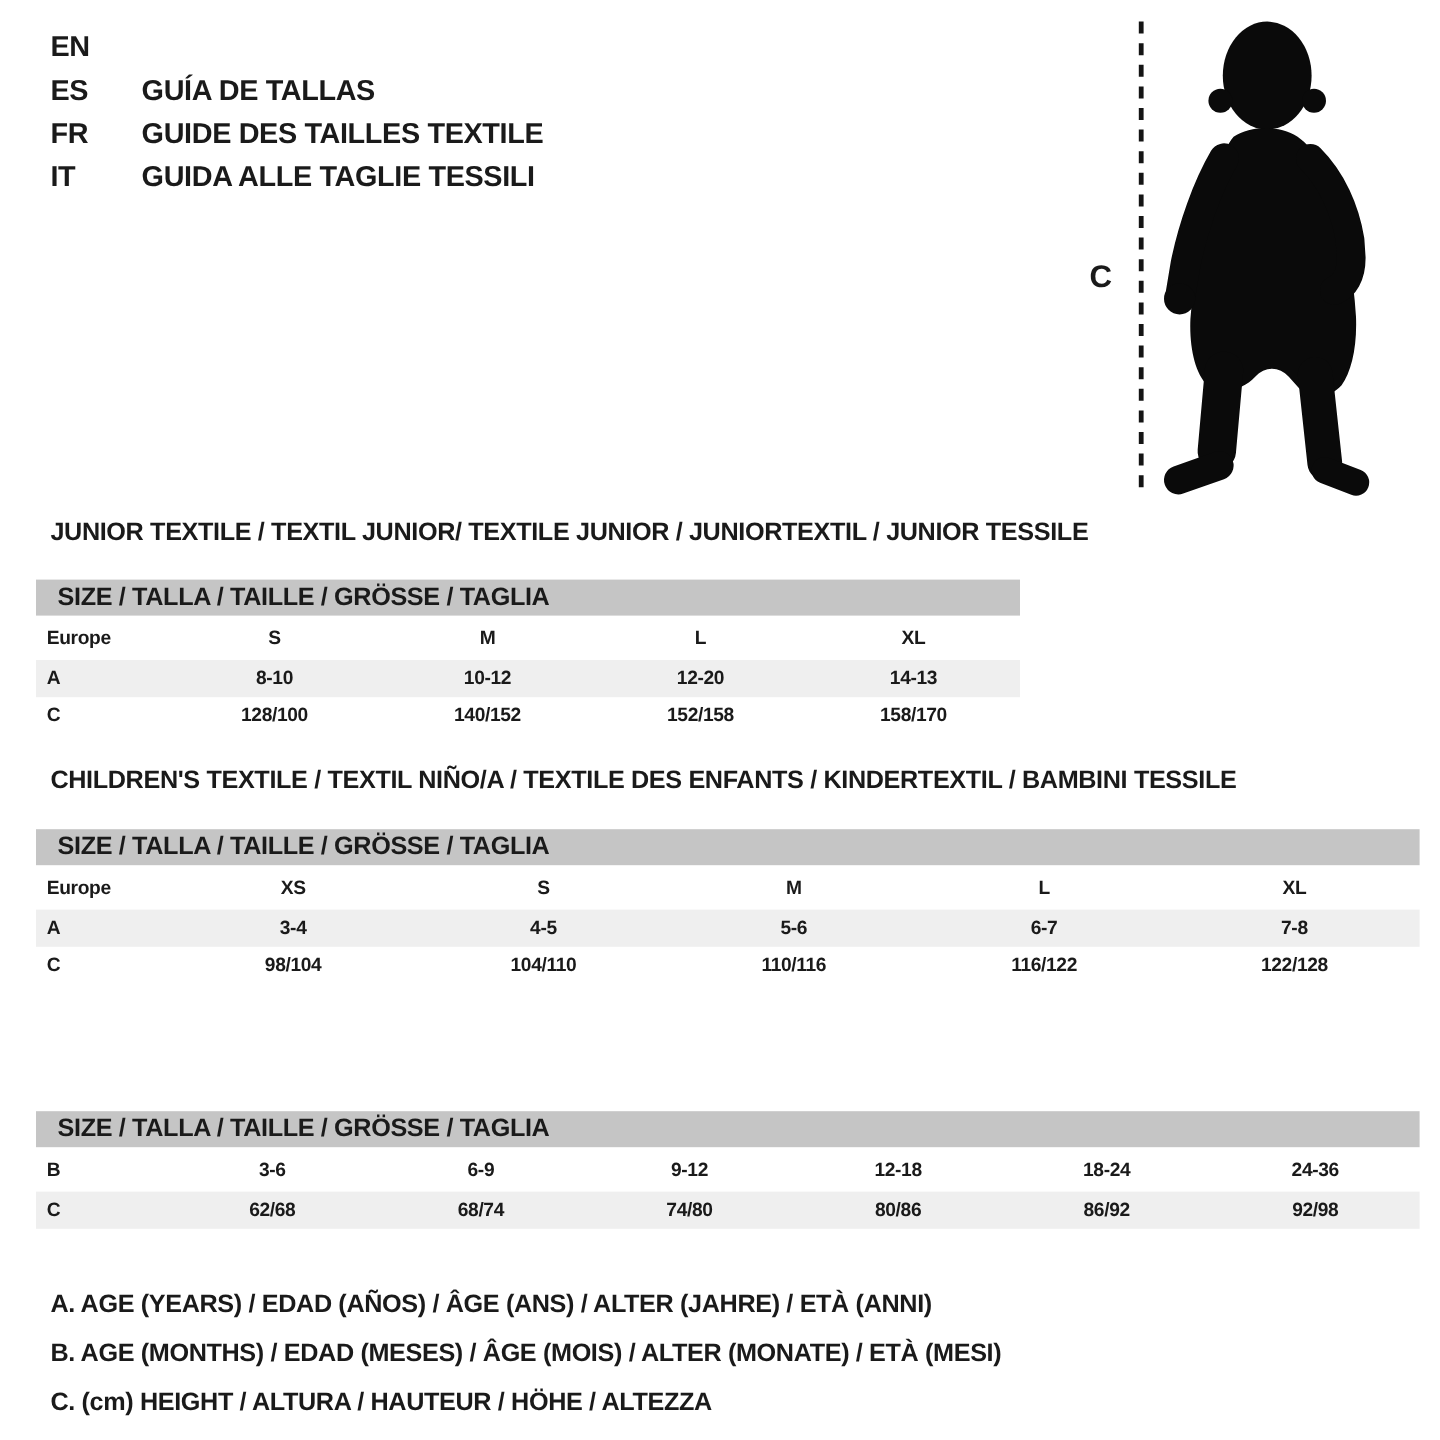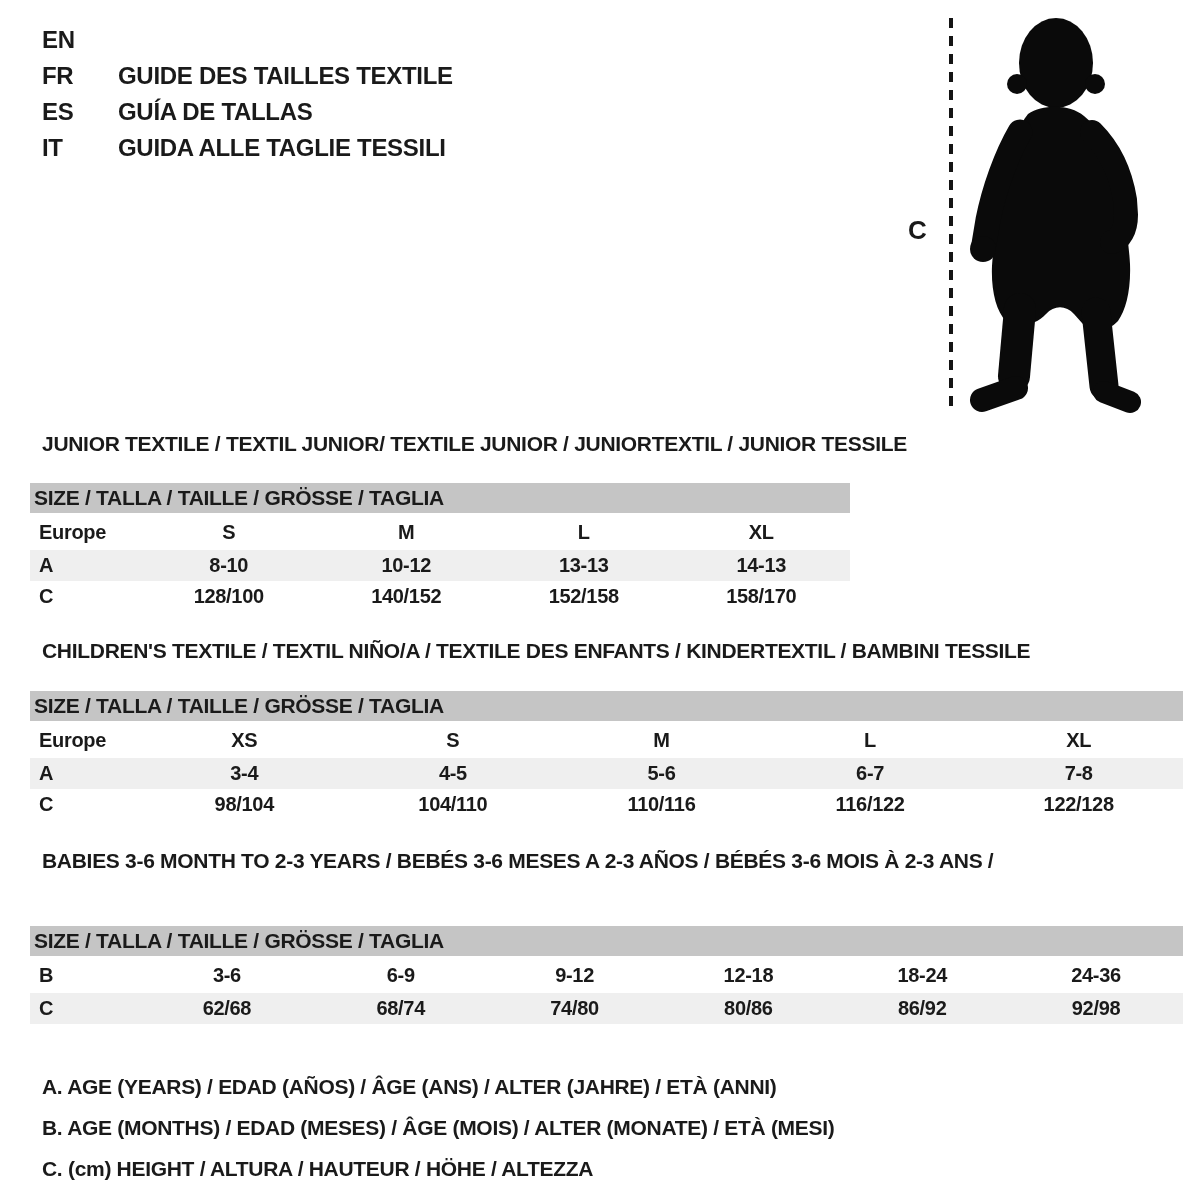--- a/index.html
+++ b/index.html
@@ -21,45 +21,45 @@
   .figure{position:absolute;left:890px;top:10px;width:300px;height:410px;}
   .measure-label{position:absolute;left:18px;top:205px;font-size:26px;}
   .measure-line{position:absolute;left:57px;top:6px;}
   .baby-svg{position:absolute;left:68px;top:4px;}
   
   .sec-title{position:absolute;font-size:21px;line-height:38px;white-space:nowrap;}
   .tbl{position:absolute;}
   .tbl .bar{
     height:30px;display:flex;align-items:center;
     background:var(--bar,#c5c5c5);
-    padding-left:4px;font-size:21px;margin-bottom:2px;
+    padding-left:18px;font-size:21px;margin-bottom:2px;
   }
-  .tbl .row{display:flex;height:31px;align-items:center;font-size:20px;}
+  .tbl .row{display:flex;height:31px;align-items:center;font-size:16px;}
   .tbl .row.first{height:35px;}
   .tbl .row.shaded{background:var(--shade,#efefef);}
   .tbl .lab{width:110px;padding-left:9px;box-sizing:border-box;text-align:left;}
   .tbl .cell{flex:1;text-align:center;}
   
   .legend{position:absolute;left:42px;top:1066px;}
   .legend-line{font-size:21px;line-height:41px;white-space:nowrap;}
 </style>
 </head>
 <body style="--bg: #ffffff; --text: #1a1a1a; --bar: #c5c5c5; --shade: #efefef;">
 
 <div class="lang-list" id="lang-list">
     <div class="lang-row">
       <div class="lang-code">EN</div>
     </div>
     <div class="lang-row">
+      <div class="lang-code">ES</div>
+      <div class="lang-title">GUÍA DE TALLAS</div>
+    </div>
+    <div class="lang-row">
       <div class="lang-code">FR</div>
       <div class="lang-title">GUIDE DES TAILLES TEXTILE</div>
-    </div>
-    <div class="lang-row">
-      <div class="lang-code">ES</div>
-      <div class="lang-title">GUÍA DE TALLAS</div>
     </div>
     <div class="lang-row">
       <div class="lang-code">IT</div>
       <div class="lang-title">GUIDA ALLE TAGLIE TESSILI</div>
     </div>
   </div>
 
 <div class="figure">
   <div class="measure-label">C</div>
   <svg class="measure-line" width="8" height="400" viewBox="0 0 8 400">
@@ -108,21 +108,21 @@
       <div class="lab">Europe</div>
       <div class="cell">S</div>
       <div class="cell">M</div>
       <div class="cell">L</div>
       <div class="cell">XL</div>
     </div>
     <div class="row shaded">
       <div class="lab">A</div>
       <div class="cell">8-10</div>
       <div class="cell">10-12</div>
-      <div class="cell">13-13</div>
+      <div class="cell">12-20</div>
       <div class="cell">14-13</div>
     </div>
     <div class="row">
       <div class="lab">C</div>
       <div class="cell">128/100</div>
       <div class="cell">140/152</div>
       <div class="cell">152/158</div>
       <div class="cell">158/170</div>
     </div>
   </div>
@@ -152,21 +152,20 @@
       <div class="lab">C</div>
       <div class="cell">98/104</div>
       <div class="cell">104/110</div>
       <div class="cell">110/116</div>
       <div class="cell">116/122</div>
       <div class="cell">122/128</div>
     </div>
   </div>
 
 <div class="sec-title" style="left:42px;top:842px" id="title-2">
-    <div class="title-line">BABIES 3-6 MONTH TO 2-3 YEARS / BEBÉS 3-6 MESES A 2-3 AÑOS / BÉBÉS 3-6 MOIS À 2-3 ANS /</div>
   </div>
 <div class="tbl" style="left:30px;top:926px;width:1153px">
     <div class="bar">SIZE / TALLA / TAILLE / GRÖSSE / TAGLIA</div>
     <div class="row first">
       <div class="lab">B</div>
       <div class="cell">3-6</div>
       <div class="cell">6-9</div>
       <div class="cell">9-12</div>
       <div class="cell">12-18</div>
       <div class="cell">18-24</div>

